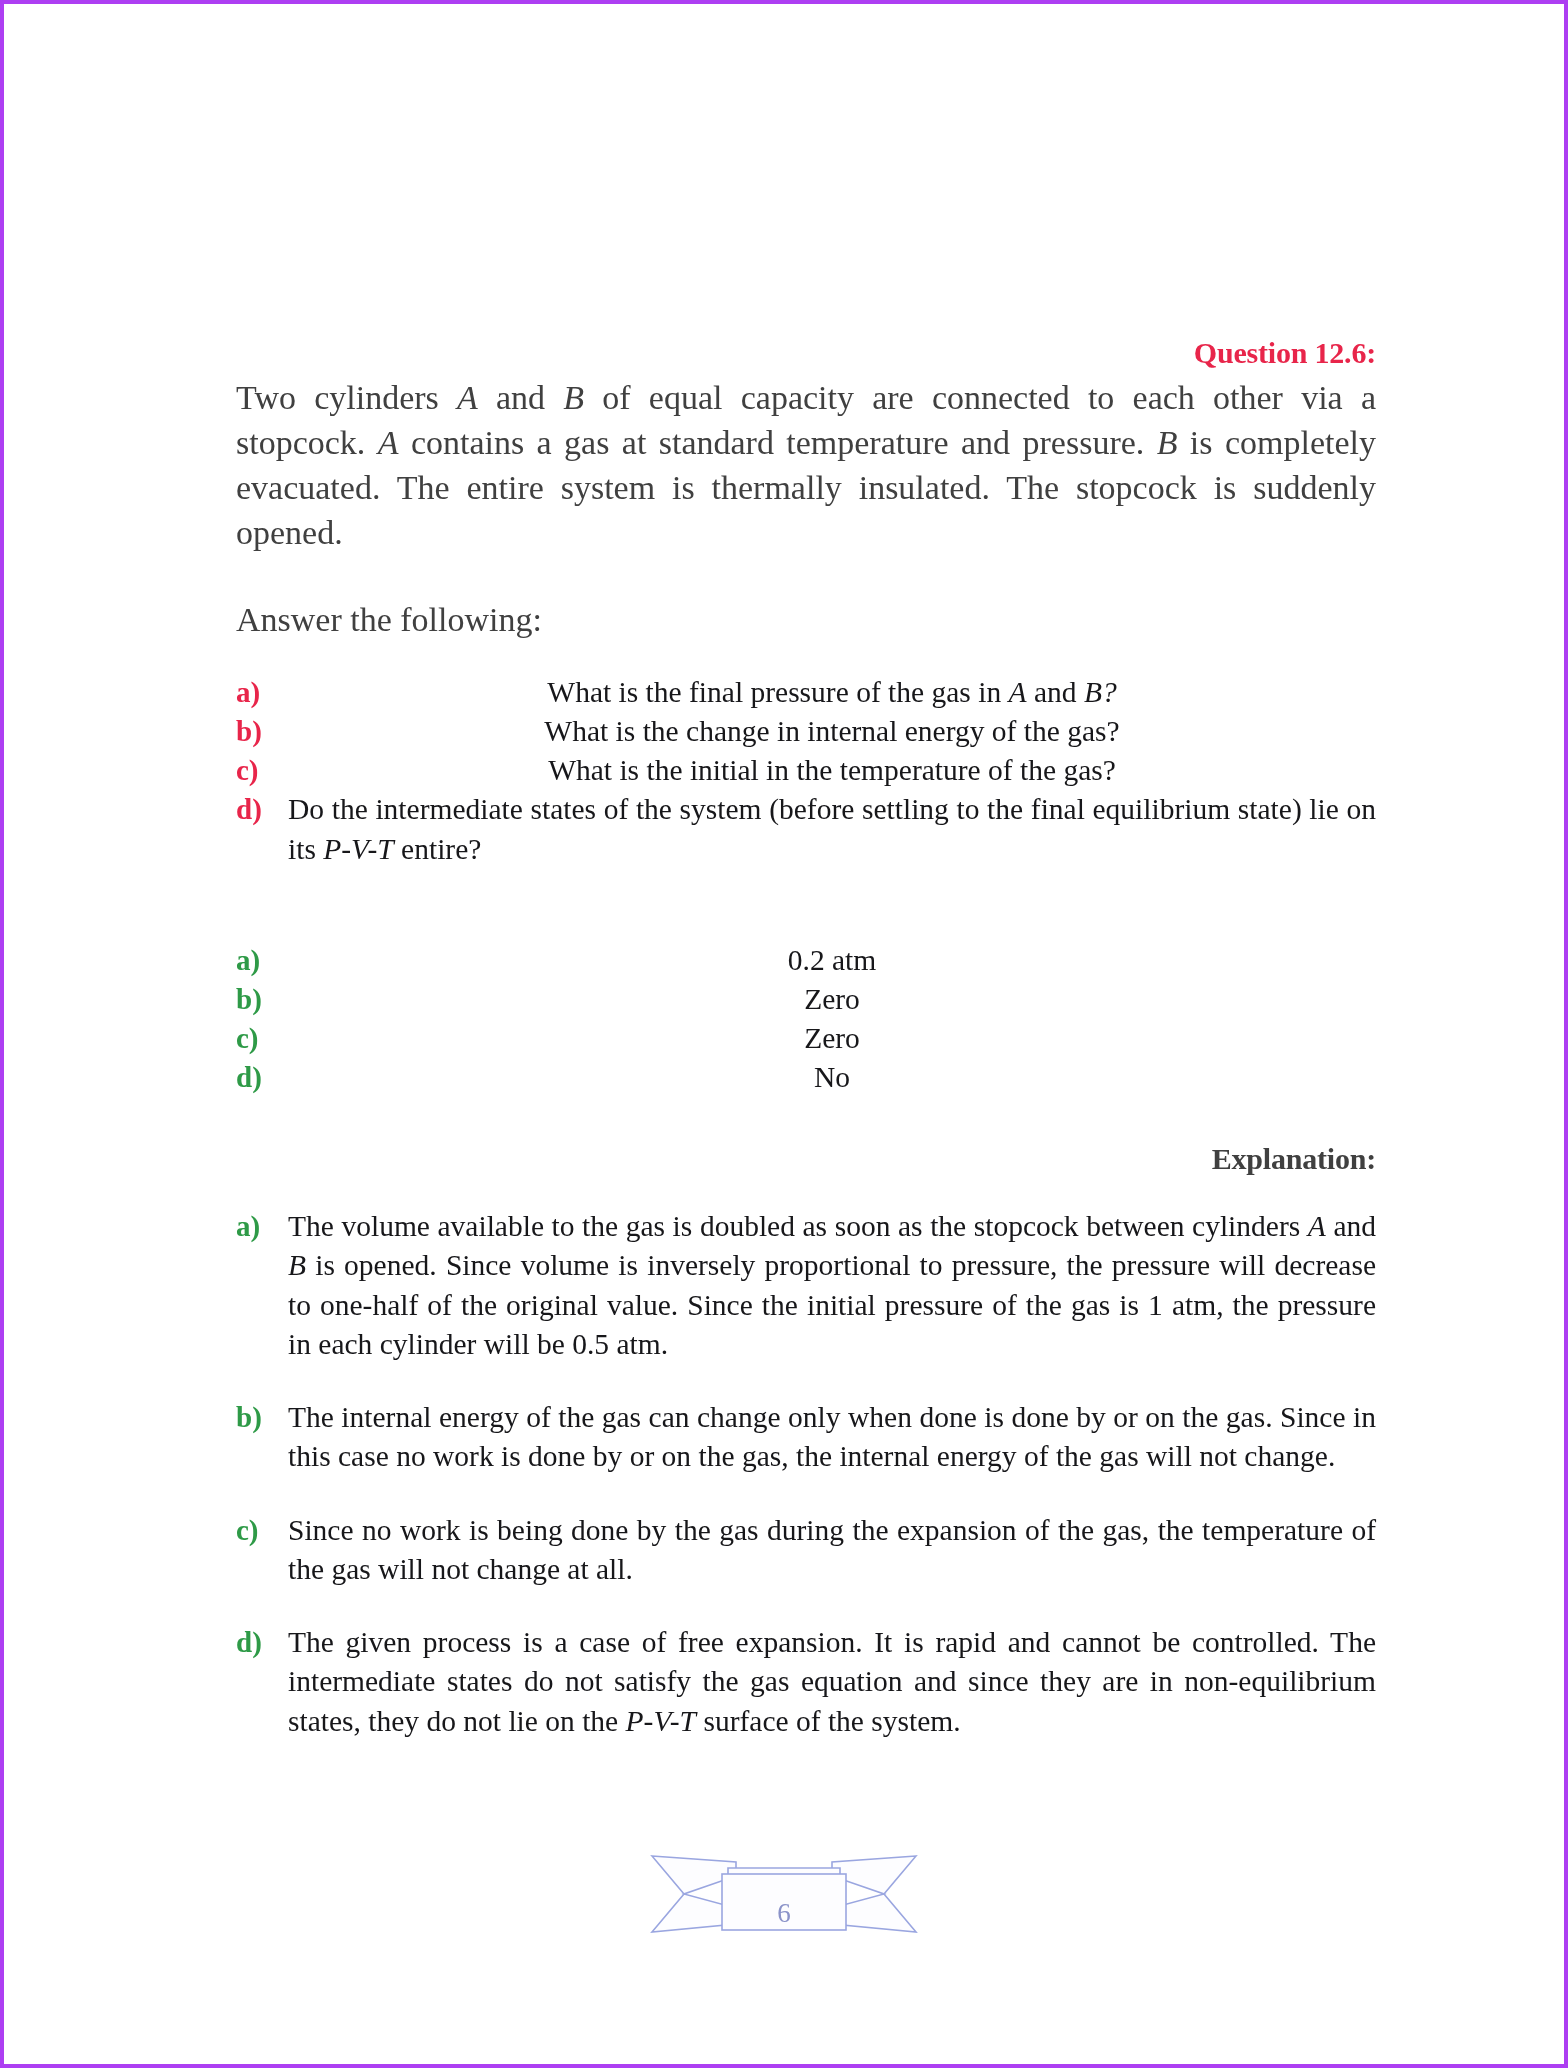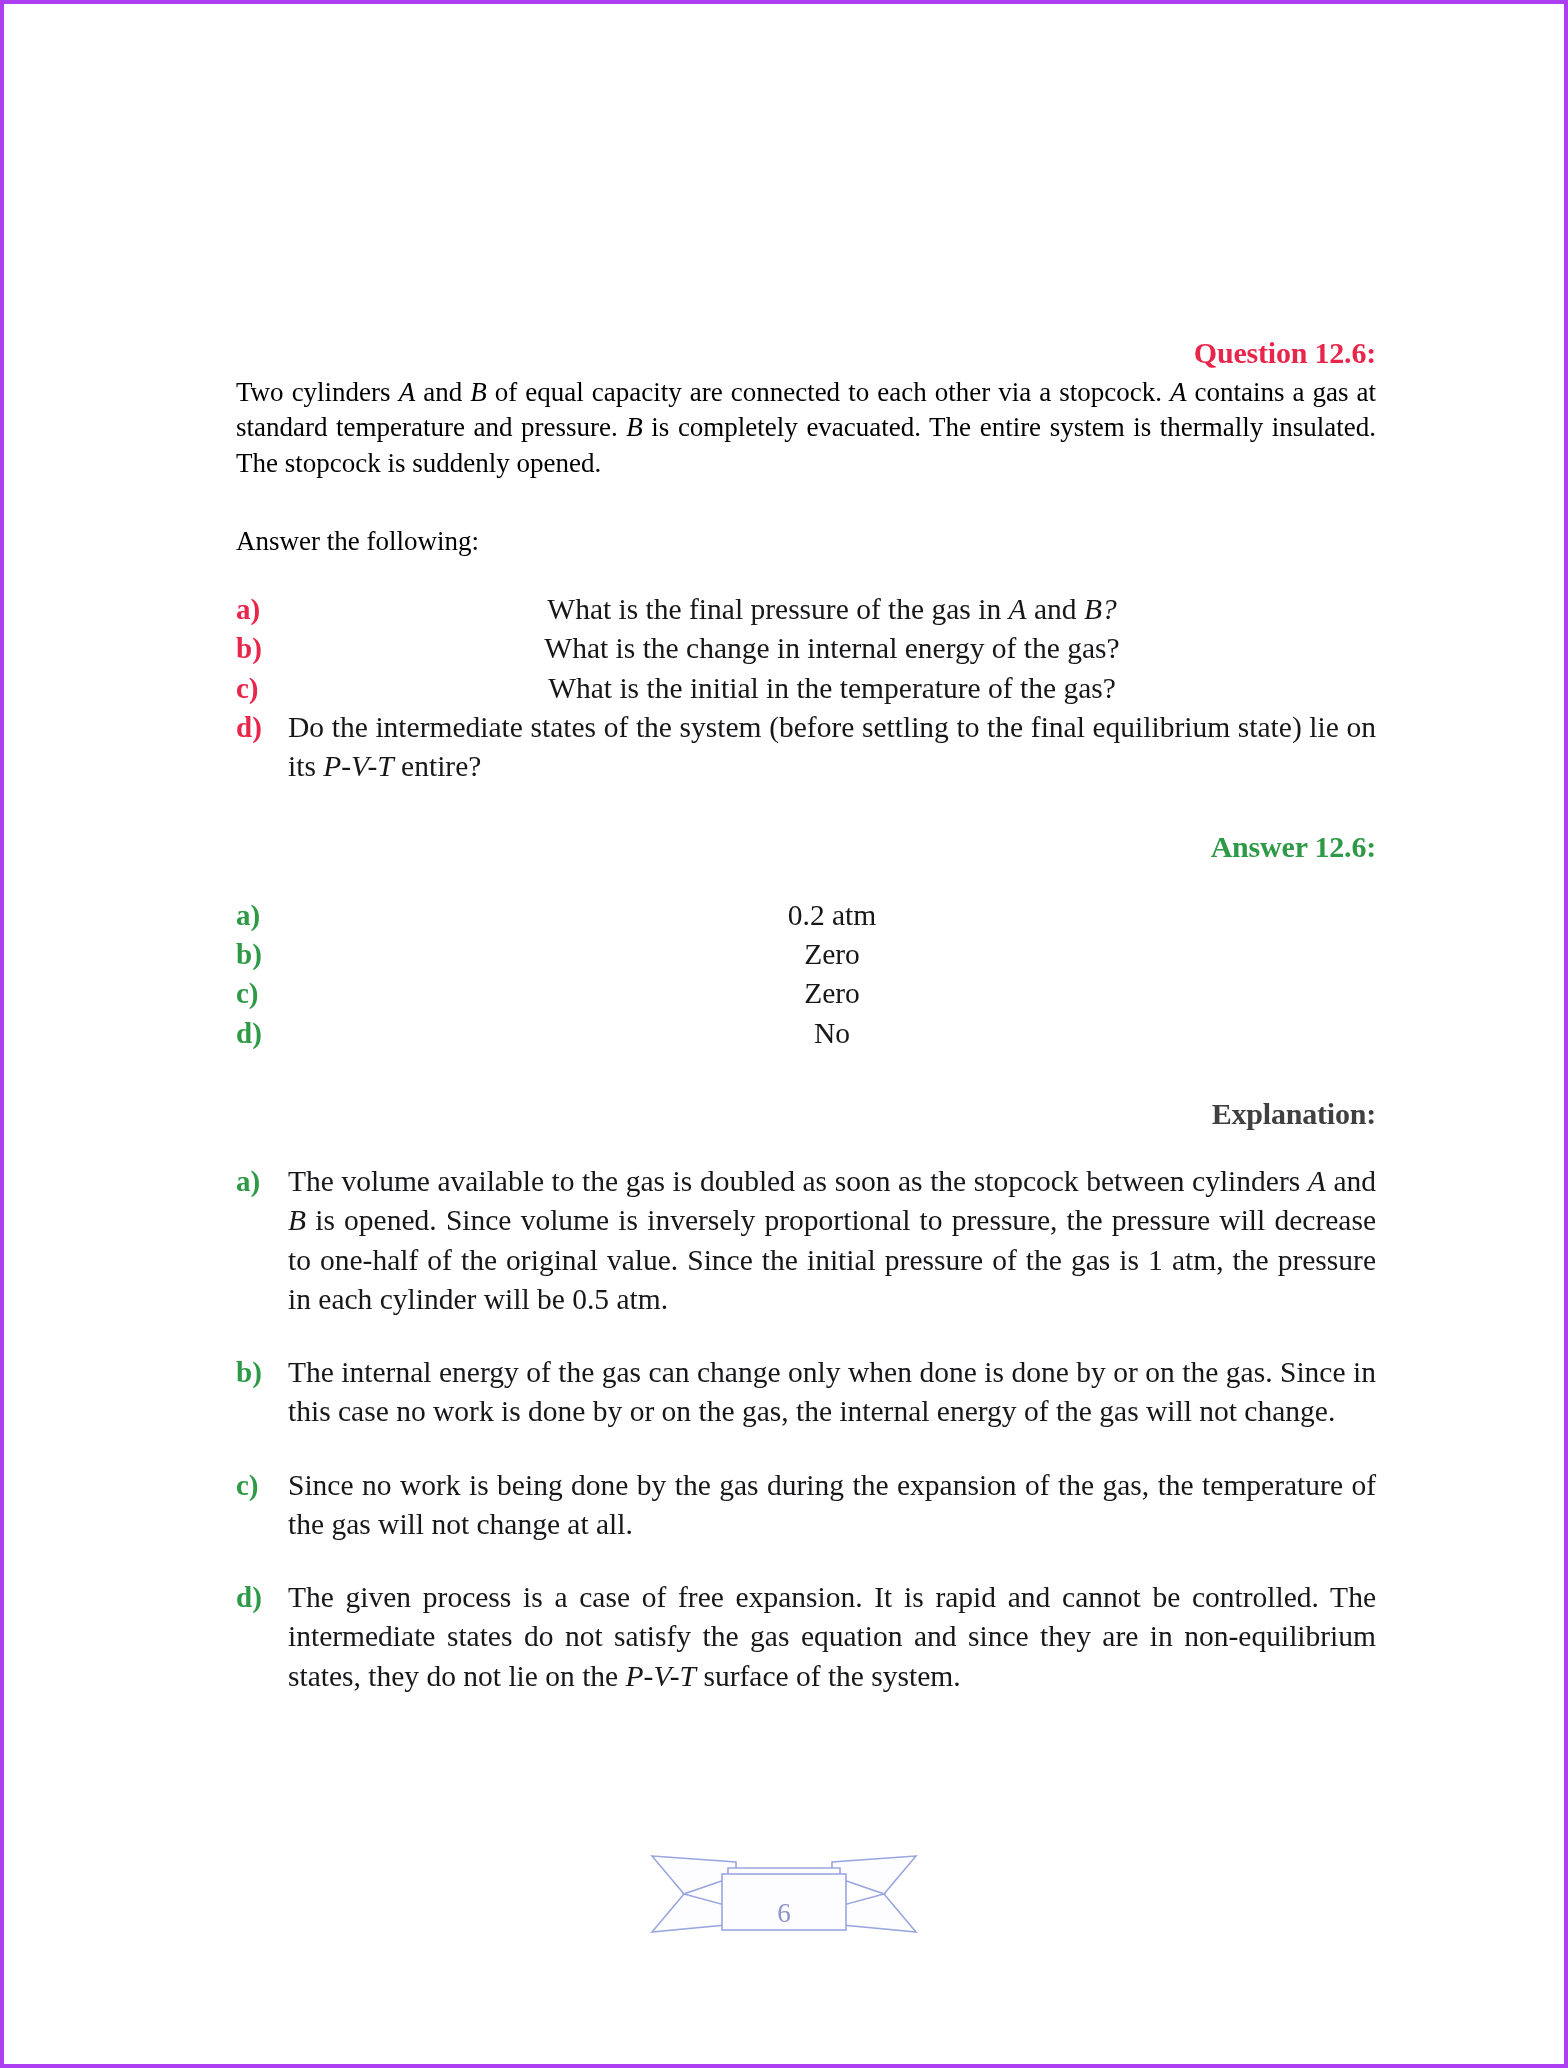--- a/index.html
+++ b/index.html
@@ -28,22 +28,22 @@
     font-size: 30px;
     line-height: 1.25;
     letter-spacing: -0.2px;
     text-align: right;
   }
   .heading.question { color: #e8254a; }
   .heading.answer   { color: #2e9a47; }
   .heading.explain  { color: #404040; }
 
   .para {
-    color: #000000;
-    font-size: 27px;
+    color: #404040;
+    font-size: 34px;
     line-height: 1.33;
     text-align: justify;
     text-justify: inter-word;
     margin: 0;
   }
   .para.q-body { margin-top: 3px; }
   .gap-lg { height: 42px; }
   .gap-md { height: 30px; }
 
   ul.alist {
@@ -134,21 +134,20 @@
         <span class="li-text nojust">What is the initial in the temperature of the gas?</span>
       </li>
       <li>
         <span class="marker red">d)</span>
         <span class="li-text"><span>Do the intermediate states of the system (before settling to the final equilibrium state) lie on its </span><em class="var">P-V-T</em><span> entire?</span></span>
       </li>
     </ul>
 
     <div class="gap-lg"></div>
 
-    <div class="heading answer">Answer 12.6:</div>
 
     <div class="gap-md"></div>
 
     <ul class="alist anslist">
       <li>
         <span class="marker green">a)</span>
         <span class="li-text nojust">0.2 atm</span>
       </li>
       <li>
         <span class="marker green">b)</span>

